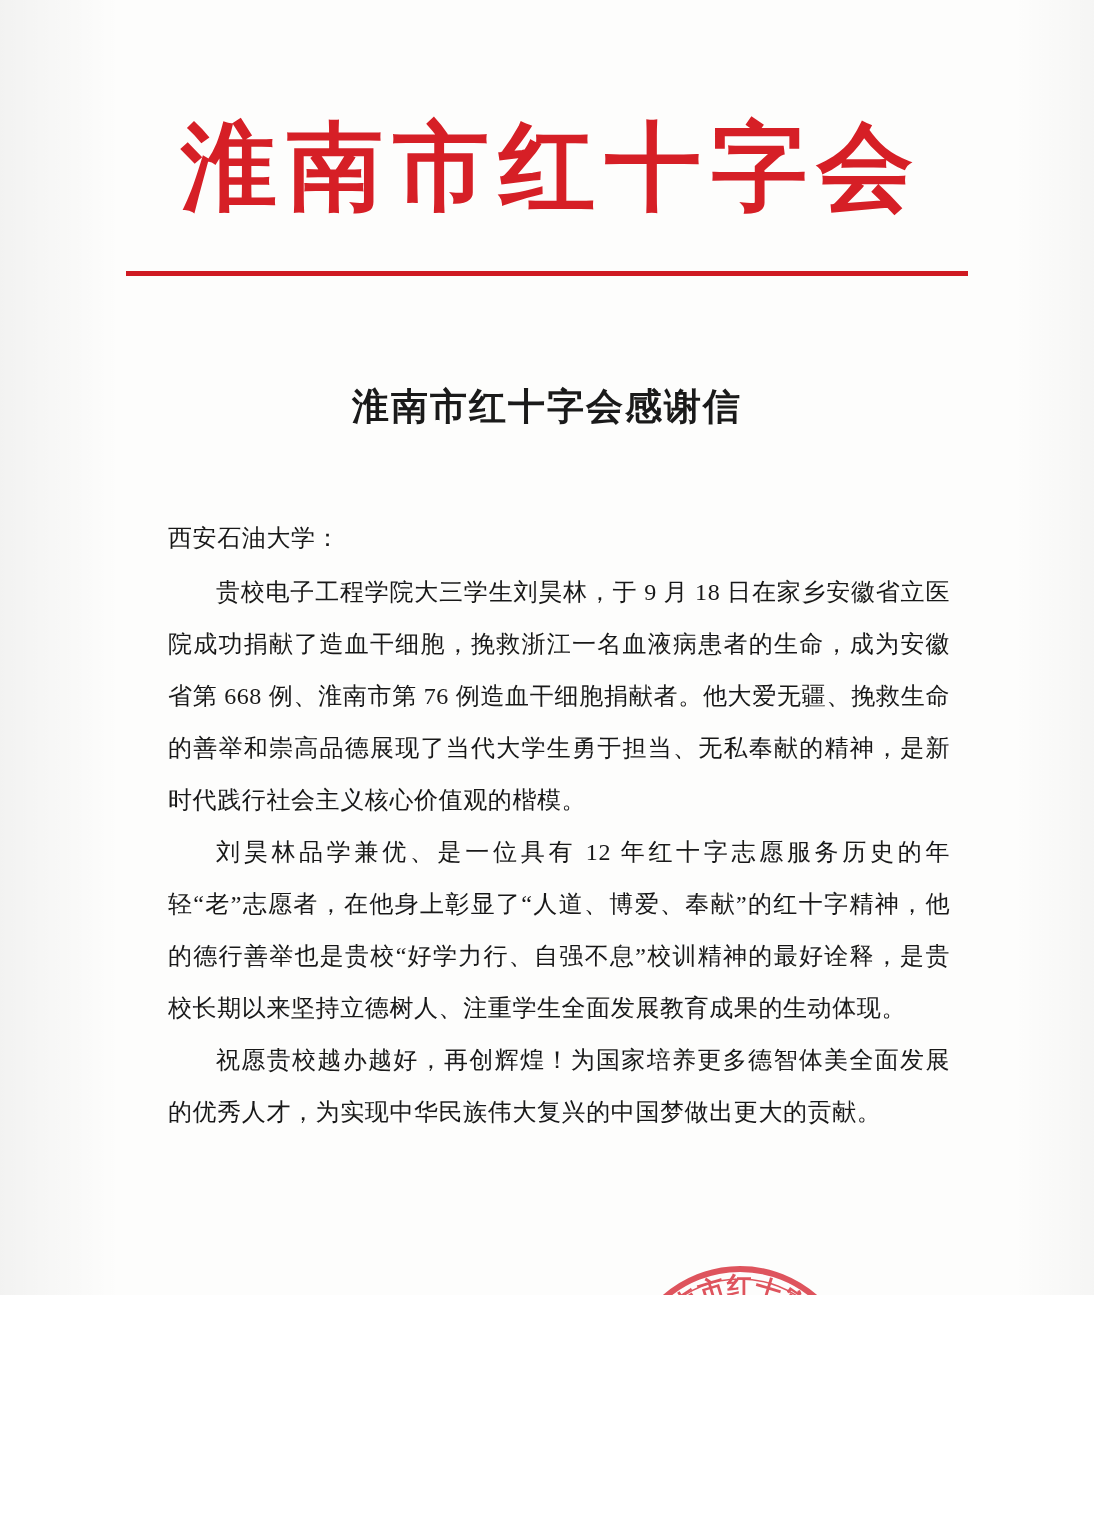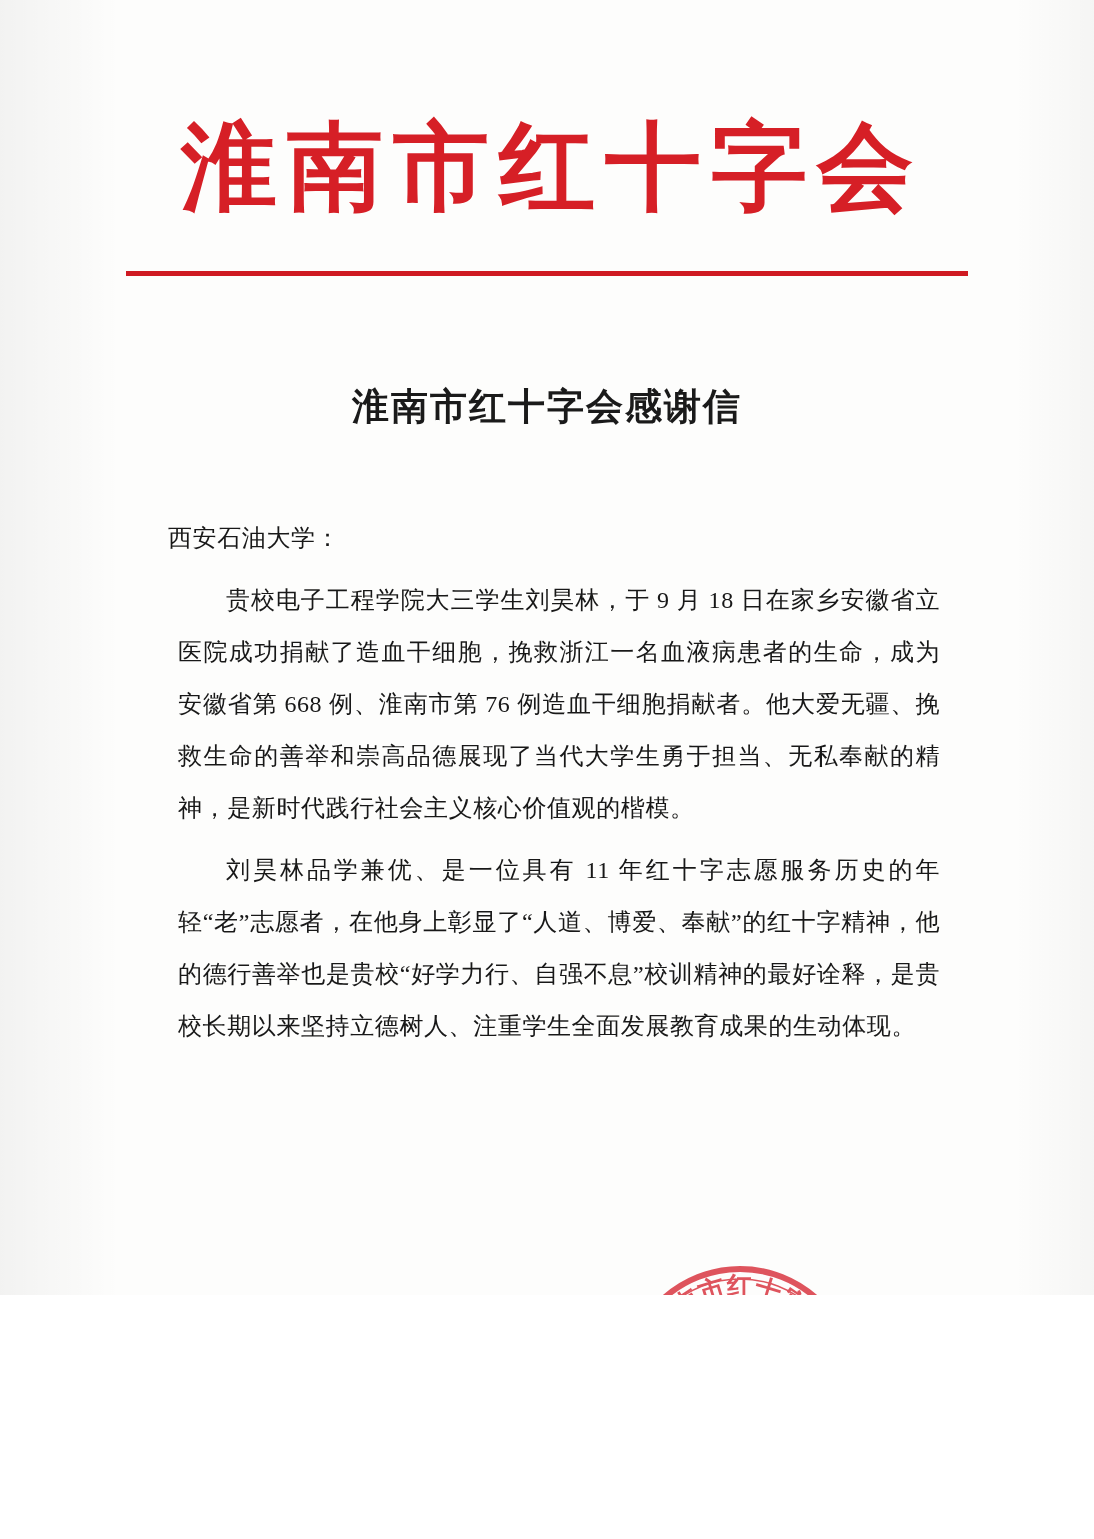--- a/index.html
+++ b/index.html
@@ -81,21 +81,21 @@
     font-size: 24px;
     line-height: 52px;
     letter-spacing: 0.6px;
     text-align: justify;
     text-justify: inter-ideograph;
   }
   .salutation {
     margin: 0 0 2px 0;
   }
   .para {
-    margin: 10px;
+    margin: 0;
     text-indent: 2em;
   }
   .date-line {
     position: absolute;
     left: 618px;
     top: 1337px;
     font-size: 26px;
     letter-spacing: 1.5px;
     color: #ef4444;
     white-space: nowrap;
@@ -127,21 +127,22 @@
   <div class="letterhead">
     <div class="letterhead-title">淮南市红十字会</div>
     <div class="letterhead-rule"></div>
   </div>
 
   <div class="doc-title">淮南市红十字会感谢信</div>
 
   <div class="body-block">
     <p class="salutation">西安石油大学：</p>
     <p class="para">贵校电子工程学院大三学生刘昊林，于 9 月 18 日在家乡安徽省立医院成功捐献了造血干细胞，挽救浙江一名血液病患者的生命，成为安徽省第 668 例、淮南市第 76 例造血干细胞捐献者。他大爱无疆、挽救生命的善举和崇高品德展现了当代大学生勇于担当、无私奉献的精神，是新时代践行社会主义核心价值观的楷模。</p>
-    <p class="para">刘昊林品学兼优、是一位具有 11 年红十字志愿服务历史的年轻“老”志愿者，在他身上彰显了“人道、博爱、奉献”的红十字精神，他的德行善举也是贵校“好学力行、自强不息”校训精神的最好诠释，是贵校长期以来坚持立德树人、注重学生全面发展教育成果的生动体现。</p>
+    <p class="para">刘昊林品学兼优、是一位具有 12 年红十字志愿服务历史的年轻“老”志愿者，在他身上彰显了“人道、博爱、奉献”的红十字精神，他的德行善举也是贵校“好学力行、自强不息”校训精神的最好诠释，是贵校长期以来坚持立德树人、注重学生全面发展教育成果的生动体现。</p>
+    <p class="para">祝愿贵校越办越好，再创辉煌！为国家培养更多德智体美全面发展的优秀人才，为实现中华民族伟大复兴的中国梦做出更大的贡献。</p>
   </div>
 
   <div class="date-line">2024 年 9 月 29 日</div>
 
   <div class="seal">
     <svg class="seal-svg" width="236" height="236" viewBox="0 0 236 236">
       <circle cx="118" cy="118" r="114" fill="none" stroke="#d8303b" stroke-width="6"></circle>
       <circle cx="118" cy="118" r="104" fill="none" stroke="#d8303b" stroke-width="1.5"></circle>
 
       <polygon points="118,70 131,108 171,108 139,132 151,170 118,146 85,170 97,132 65,108 105,108" fill="#d8303b"></polygon>

